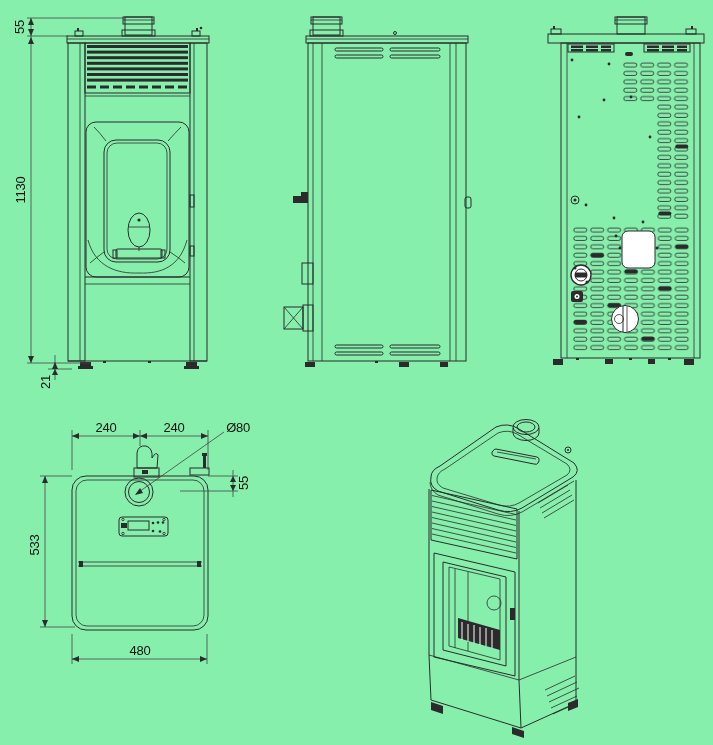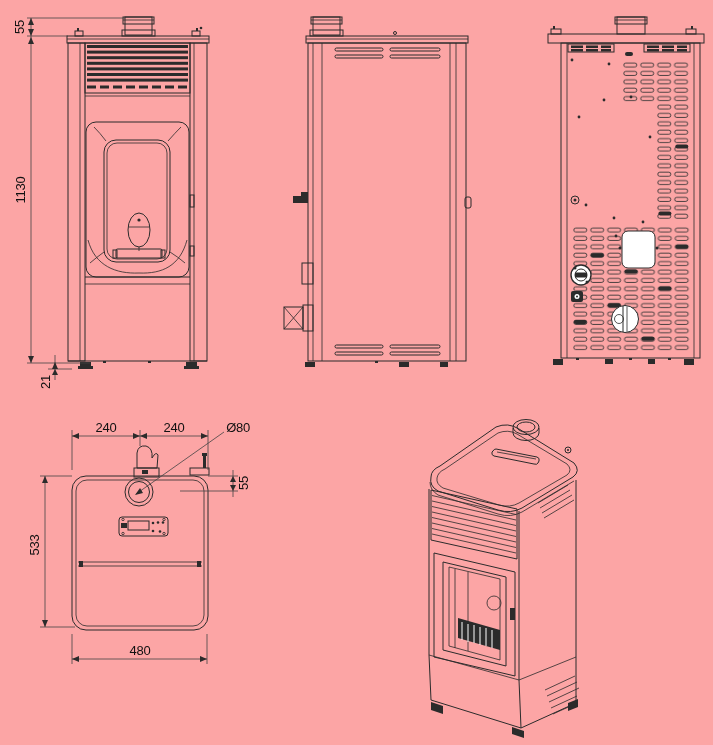--- a/index.html
+++ b/index.html
@@ -1,16 +1,16 @@
 <!DOCTYPE html>
 <html><head>
 <meta charset="utf-8">
 <style>
   html,body{margin:0;padding:0;background:#fff;}
-  .page{position:relative;width:713px;height:745px;background:#fca5a5;overflow:hidden;
+  .page{position:relative;width:713px;height:745px;background:#86efac;overflow:hidden;
         font-family:"Liberation Sans",sans-serif;}
   svg{position:absolute;left:0;top:0;}
   .ln{stroke:#2b2b2b;stroke-width:1;fill:none;}
   .lnt{stroke:#2b2b2b;stroke-width:.8;fill:none;}
   .fil{fill:#2b2b2b;stroke:none;}
   .dim{stroke:#444;stroke-width:.8;fill:none;}
   .dimtxt{font-family:"Liberation Sans",sans-serif;font-size:13px;fill:#111;
           letter-spacing:-0.3px;}
 </style>
 </head>

